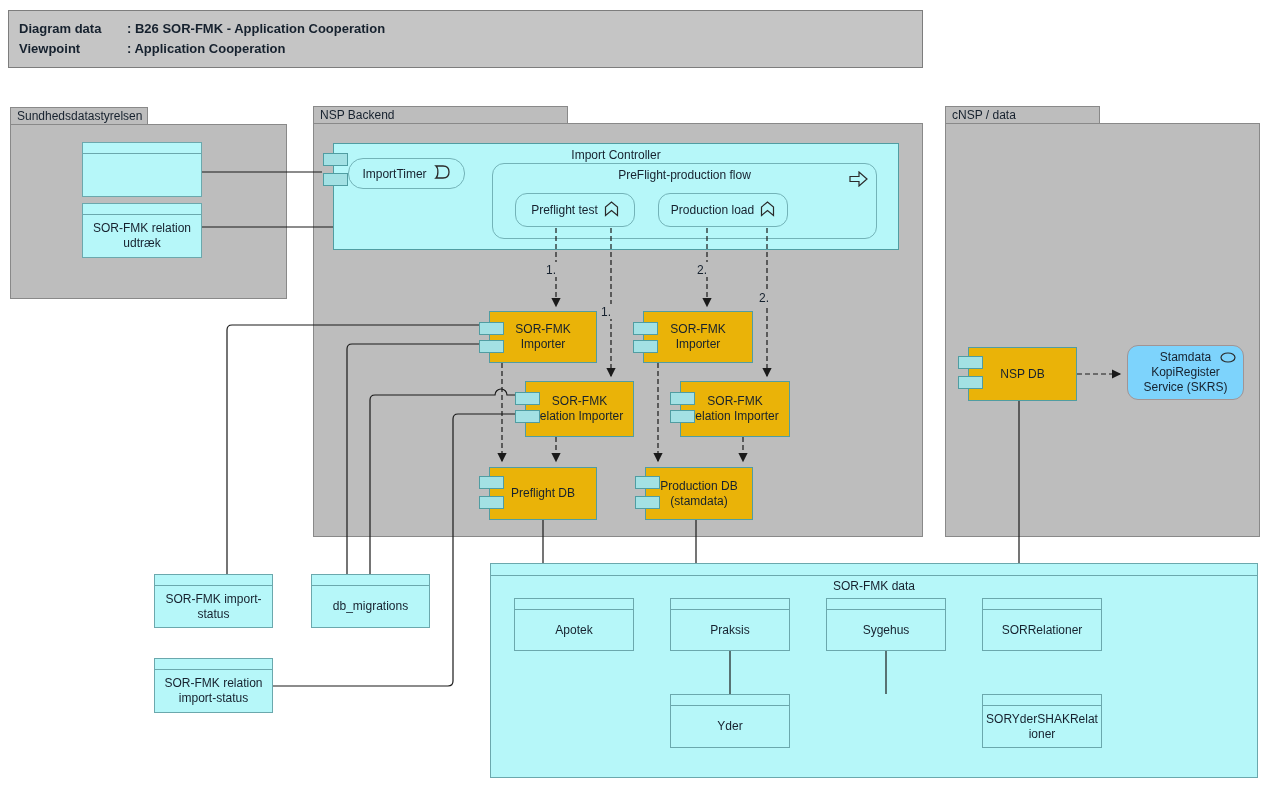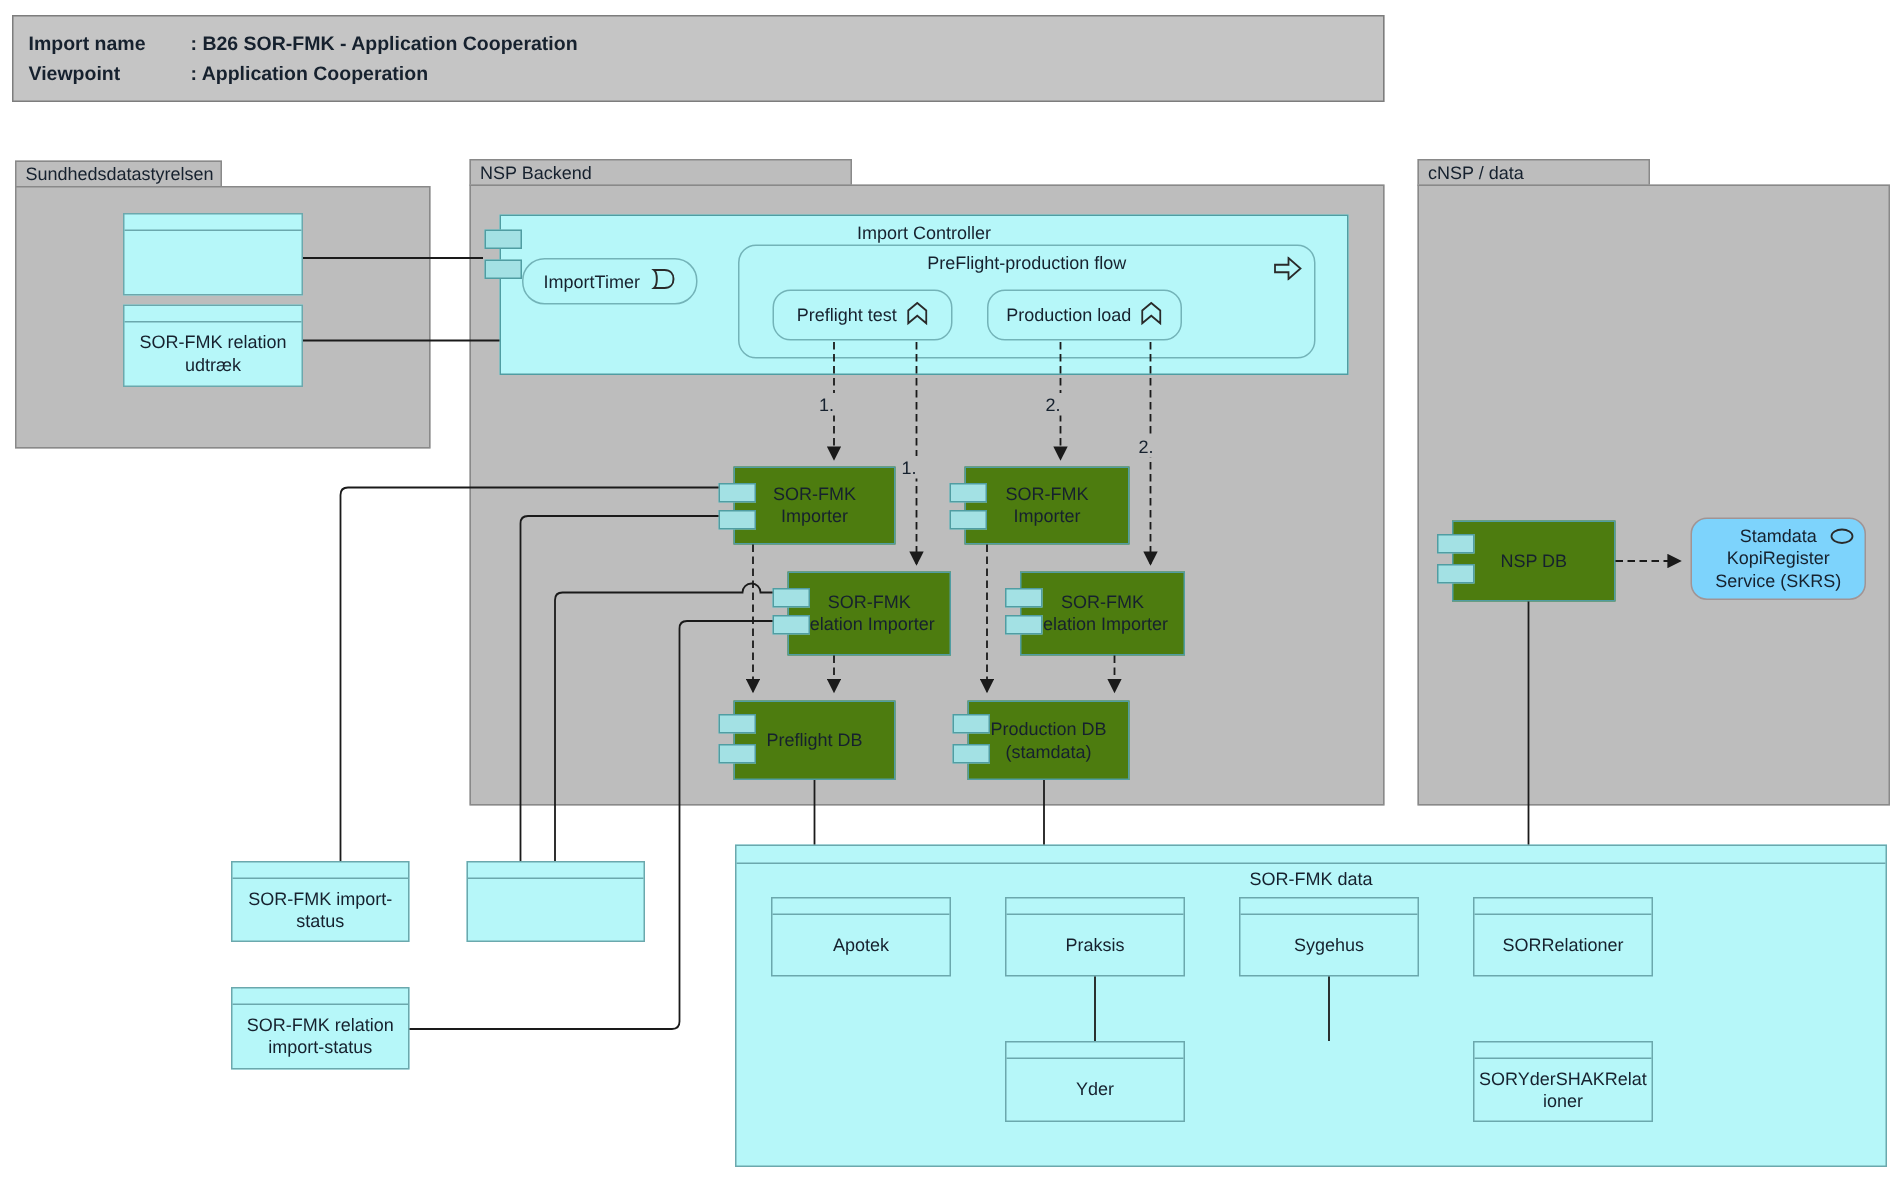--- a/index.html
+++ b/index.html
@@ -9,21 +9,21 @@
   }
   .abs{position:absolute;box-sizing:border-box;}
   
   .titlebox{background:#c5c5c5;border:1px solid #7d7d7d;padding:8px 10px;font-weight:bold;font-size:13px;line-height:20px;}
   .trow{display:flex;}
   .tlabel{width:108px;flex:none;}
   
   .gtab{background:#bdbdbd;border:1px solid #898989;font-size:12px;padding:1px 0 0 6px;}
   .gbody{background:#bdbdbd;border:1px solid #898989;}
   
-  .comp{background:#4d7c0f;border:1px solid #509da2;font-size:12px;line-height:15px;text-align:center;
+  .comp{background:#eab308;border:1px solid #509da2;font-size:12px;line-height:15px;text-align:center;
         display:flex;align-items:center;justify-content:center;}
   .ctab{position:absolute;left:-11px;width:25px;height:13px;background:#a3e1e4;border:1px solid #509da2;box-sizing:border-box;}
   .comp-plain{background:#b6f7f9;border:1px solid #509da2;font-size:12px;}
   
   .rbox{border:1px solid #73b3b8;border-radius:12px;font-size:12px;
         display:flex;align-items:center;justify-content:center;gap:6px;}
   
   .dobj{background:#b6f7f9;border:1px solid #6ba8ad;font-size:12px;text-align:center;}
   .dband{height:10px;border-bottom:1px solid #6ba8ad;}
   .dlbl{display:flex;align-items:center;justify-content:center;line-height:15px;height:calc(100% - 11px);padding:0 3px;}
@@ -34,21 +34,21 @@
   svg.overlay{position:absolute;left:0;top:0;pointer-events:none;}
   .ic-title{font-size:12px;text-align:center;padding-top:4px;}
 </style>
 </head>
 <body>
 
 <div class="canvas">
 
   <div class="abs titlebox" style="left:8px;top:10px;width:915px;height:58px;">
     <div class="trow">
-      <span class="tlabel">Import name</span>
+      <span class="tlabel">Diagram data</span>
       <span>: B26 SOR-FMK - Application Cooperation</span>
     </div>
     <div class="trow">
       <span class="tlabel">Viewpoint</span>
       <span>: Application Cooperation</span>
     </div>
   </div>
 
   <div class="abs gtab" style="left:10px;top:107px;width:138px;height:18px;">
     <span>Sundhedsdatastyrelsen</span>
@@ -72,21 +72,21 @@
     <div class="dband"></div>
     <div class="dlbl">SOR-FMK relation udtræk</div>
   </div>
 
   <div class="abs comp-plain" style="left:333px;top:143px;width:566px;height:107px;">
     <div class="ctab" style="top:9px;"></div>
     <div class="ctab" style="top:29px;"></div>
     <div class="ic-title">Import Controller</div>
   </div>
 
-  <div class="abs rbox" style="left:348px;top:172px;width:117px;height:31px;border-radius:15px;">
+  <div class="abs rbox" style="left:348px;top:158px;width:117px;height:31px;border-radius:15px;">
     <span>ImportTimer</span>
     <span>
       <svg width="18" height="14" viewBox="0 0 18 14">
           <path d="M3,1 H10 C14,1 16,3.6 16,7 C16,10.4 14,13 10,13 H3 C5.5,11 5.5,3 3,1 Z" fill="none" stroke="#2a2a2a" stroke-width="1.3"></path>
         </svg>
     </span>
   </div>
 
   <div class="abs" style="left:492px;top:163px;width:385px;height:76px;border:1px solid #73b3b8;border-radius:12px;box-sizing:border-box;">
     <div class="ic-title">PreFlight-production flow</div>
@@ -161,20 +161,21 @@
         </svg>
     </span>
   </div>
 
   <div class="abs dobj" style="left:154px;top:574px;width:119px;height:54px;">
     <div class="dband"></div>
     <div class="dlbl">SOR-FMK import-status</div>
   </div>
   <div class="abs dobj" style="left:311px;top:574px;width:119px;height:54px;">
     <div class="dband"></div>
+    <div class="dlbl">db_migrations</div>
   </div>
   <div class="abs dobj" style="left:154px;top:658px;width:119px;height:55px;">
     <div class="dband"></div>
     <div class="dlbl">SOR-FMK relation import-status</div>
   </div>
 
   <div class="abs dobj" style="left:490px;top:563px;width:768px;height:215px;">
     <div class="dband" style="height:11px;"></div>
     <div style="text-align:center;padding-top:3px;">SOR-FMK data</div>
   </div>

